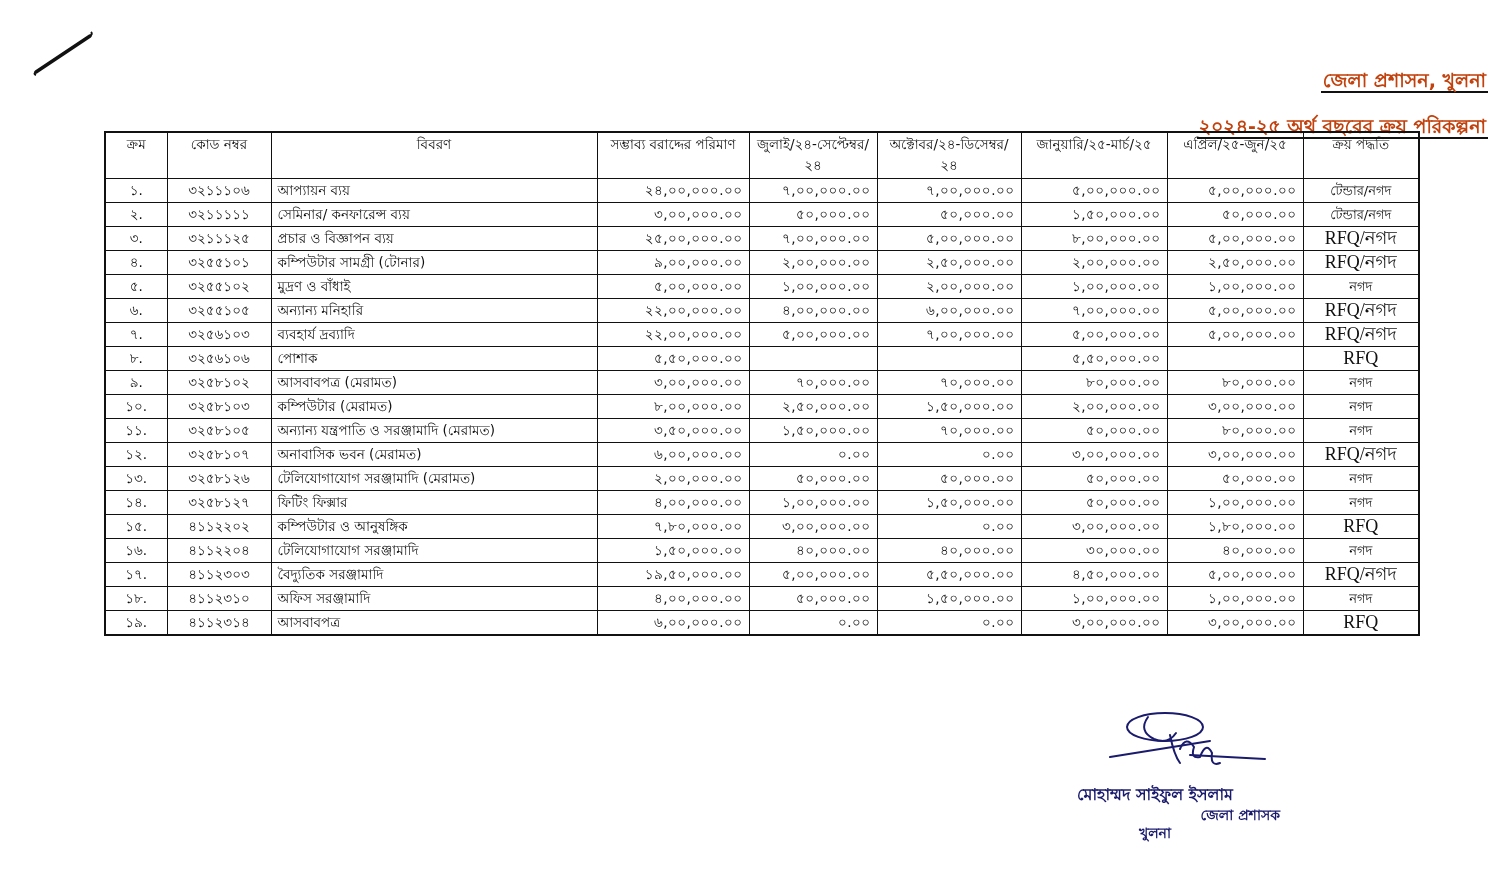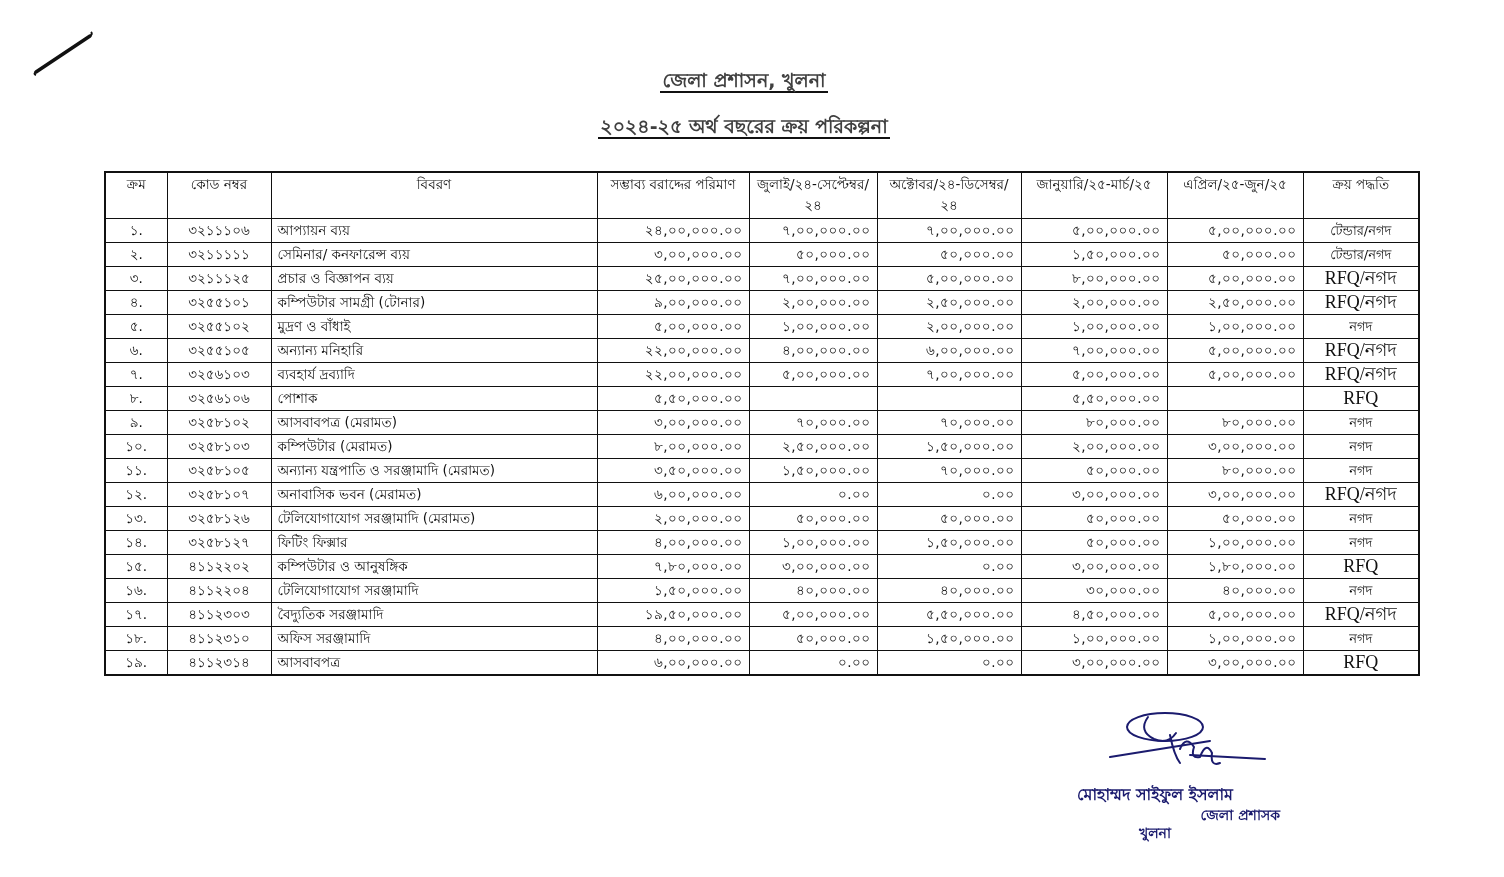--- a/index.html
+++ b/index.html
@@ -4,32 +4,31 @@
   <style>
     html, body { margin: 0; padding: 0; }
     body {
       width: 1504px; height: 877px; background: #ffffff; position: relative; overflow: hidden;
       font-family: "DejaVu Sans", "Liberation Sans", sans-serif; color: #111;
     }
     .pen-mark {
       position: absolute; left: 30px; top: 30px; width: 70px; height: 50px;
     }
     .title {
-      position: absolute; left: 0; width: 1488px; text-align: center;
-      font-weight: bold; color: #404040;
+      position: absolute; left: 0; width: 1488px; text-align: right;
+      font-weight: bold; color: #c2410c;
     }
     .title span { border-bottom: 2px solid #111; padding: 0 2px; }
     .title1 { top: 66px; font-size: 19px; }
     .title2 { top: 112px; font-size: 19px; }
     table.plan {
       position: absolute; left: 104px; top: 131px;
       border-collapse: collapse; table-layout: fixed;
       border: 2px solid #111;
       font-size: 13.5px;
-      margin-top: 40px;
     }
     table.plan th, table.plan td {
       border: 1.5px solid #111; padding: 0 6px; overflow: hidden; white-space: nowrap;
     }
     table.plan th {
       height: 44px; vertical-align: top; font-weight: normal; text-align: center;
       line-height: 21px; padding-top: 1px; white-space: normal;
     }
     table.plan td { height: 23px; line-height: 23px; }
     td.c-sl { text-align: center; }

